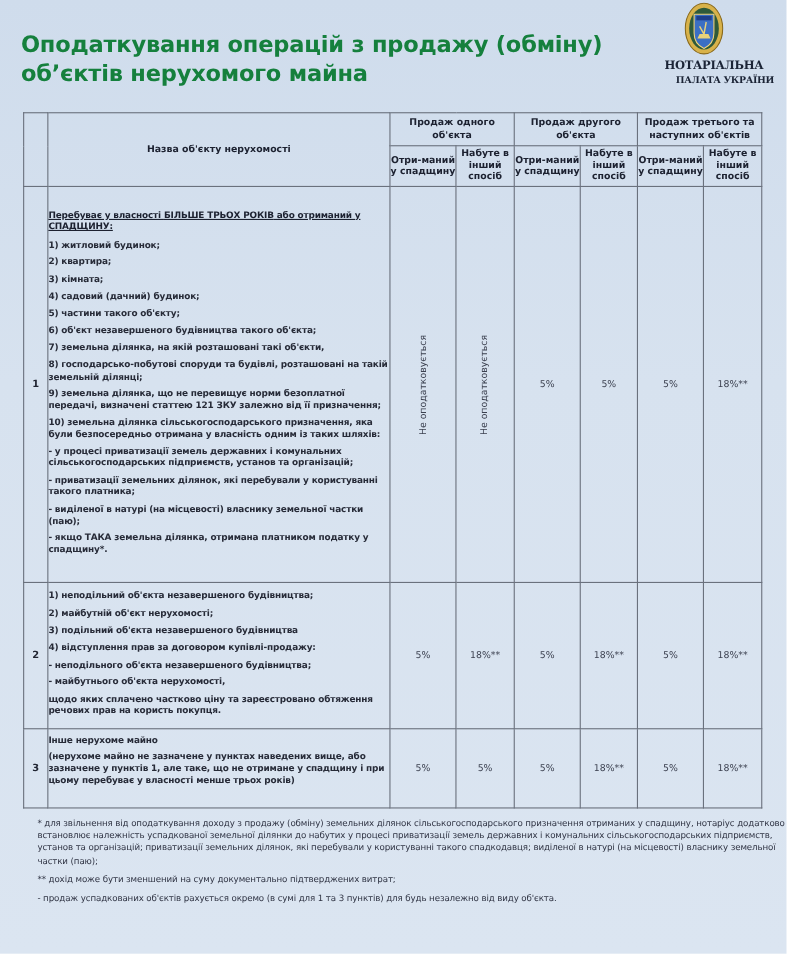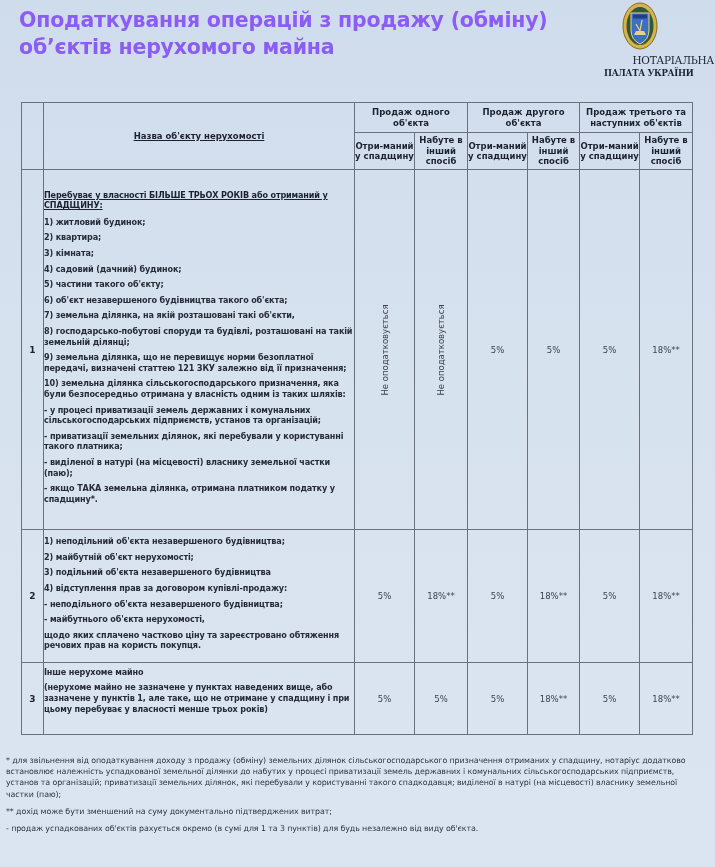--- a/index.html
+++ b/index.html
@@ -4,58 +4,58 @@
 <style>
   html, body { margin:0; padding:0; }
   body {
     width:715px; height:867px; overflow:hidden;
     background: linear-gradient(180deg, #cfdcec 0%, #d7e2ef 40%, #dbe5f1 100%);
     font-family: "DejaVu Sans", sans-serif;
     color:#1f2330;
     position:relative;
   }
   .title {
-    position:absolute; left:19px; top:7px; width:560px;
+    position:absolute; left:19px; top:27px; width:560px;
     font-family:"DejaVu Sans", sans-serif; font-weight:bold;
-    font-size:20.5px; line-height:27px; color:#8b5cf6; letter-spacing:-0.2px;
+    font-size:20.5px; line-height:27px; color:#15803d; letter-spacing:-0.2px;
   }
   .title div { white-space:nowrap; }
   .logo { position:absolute; left:612px; top:2px; width:100px; height:82px; }
   .emblem { position:absolute; left:10px; top:0; width:36px; height:48px; }
-  .org1 { position:absolute; left:-8px; top:52px; width:110px; text-align:right;
-    font-family:"DejaVu Serif", serif; font-size:10.5px; font-weight:normal; color:#1b2436; letter-spacing:-0.3px; white-space:nowrap; }
-  .org2 { position:absolute; left:-8px; top:66px; width:110px; 
+  .org1 { position:absolute; left:-8px; top:52px; width:110px; text-align:left;
+    font-family:"DejaVu Serif", serif; font-size:10.5px; font-weight:bold; color:#1b2436; letter-spacing:-0.3px; white-space:nowrap; }
+  .org2 { position:absolute; left:-8px; top:66px; width:110px; text-align:center;
     font-family:"DejaVu Serif", serif; font-size:8.5px; font-weight:bold; color:#1b2436; letter-spacing:-0.3px; white-space:nowrap; }
 
   table.main {
     position:absolute; left:21px; top:102px;
     border-collapse:collapse;
     table-layout:fixed;
     width:671px;
   }
   table.main td, table.main th {
     border:1.3px solid #6a717d;
     padding:0;
     vertical-align:middle;
   }
   th { font-weight:bold; font-size:8.5px; line-height:10.5px; text-align:center; color:#1c2130;margin-left:22px; }
   th.grp { height:29px; }
   th.sub { height:36px; font-size:8.5px; }
-  th.name { font-size:8.5px;text-decoration:underline; }
+  th.name { font-size:8.5px; }
   td.num { text-align:center; font-weight:bold; font-size:9px; }
   td.desc { padding:3px 5px 3px 5px; vertical-align:top; }
   td.desc p { margin:0 0 5px 0; font-size:8.1px; line-height:10.6px; font-weight:bold; color:#272b38; letter-spacing:-0.15px; }
   td.desc p.head { text-decoration:underline; color:#1c2130; margin-bottom:6px; }
   td.desc p.head b, td.desc p b { font-weight:bold; }
   td.val { text-align:center; font-size:8.5px; color:#3c4150; }
   td.vert { position:relative; }
   .vtext { position:absolute; left:50%; top:50%; transform:translate(-50%,-50%) rotate(-90deg);
     white-space:nowrap; font-size:8.5px; color:#3c4150; }
 
-  .notes { position:absolute; left:6px; top:743px; width:680px; font-size:7.9px; line-height:11.2px; color:#2e3242; letter-spacing:-0.1px;margin-top:12px; }
+  .notes { position:absolute; left:34px; top:743px; width:680px; font-size:7.9px; line-height:11.2px; color:#2e3242; letter-spacing:-0.1px; }
   .notes p { margin:0 0 6px 0; }
 </style>
 </head>
 <body>
 
 <div class="title">
   <div>Оподаткування операцій з продажу (обміну)</div>
   <div>об’єктів нерухомого майна</div>
 </div>
 

